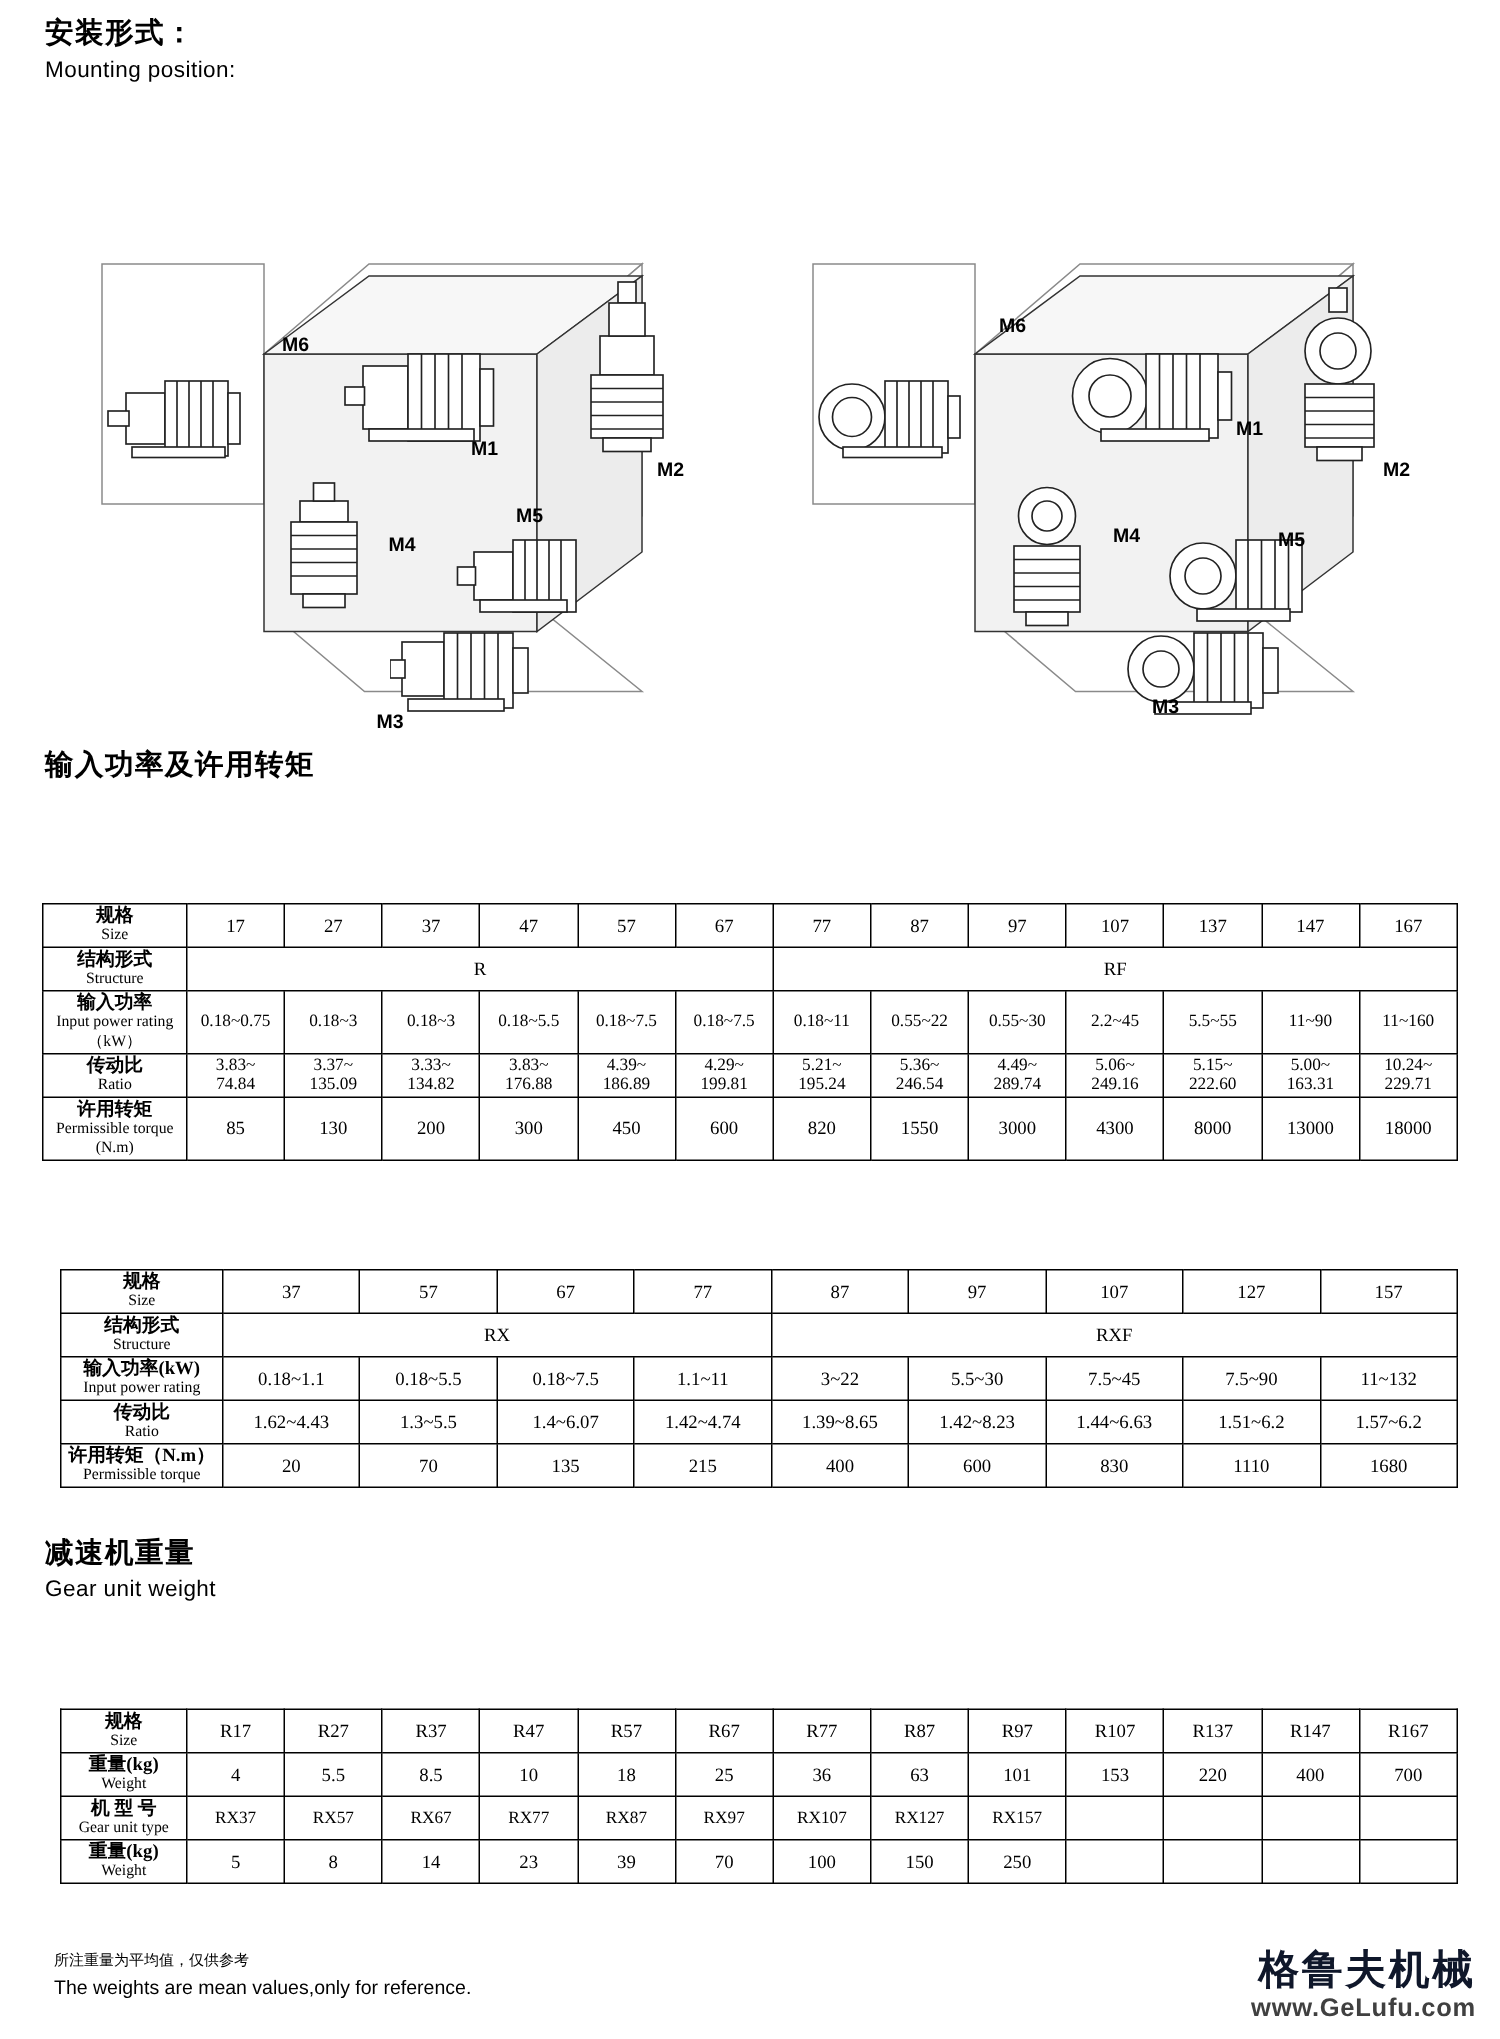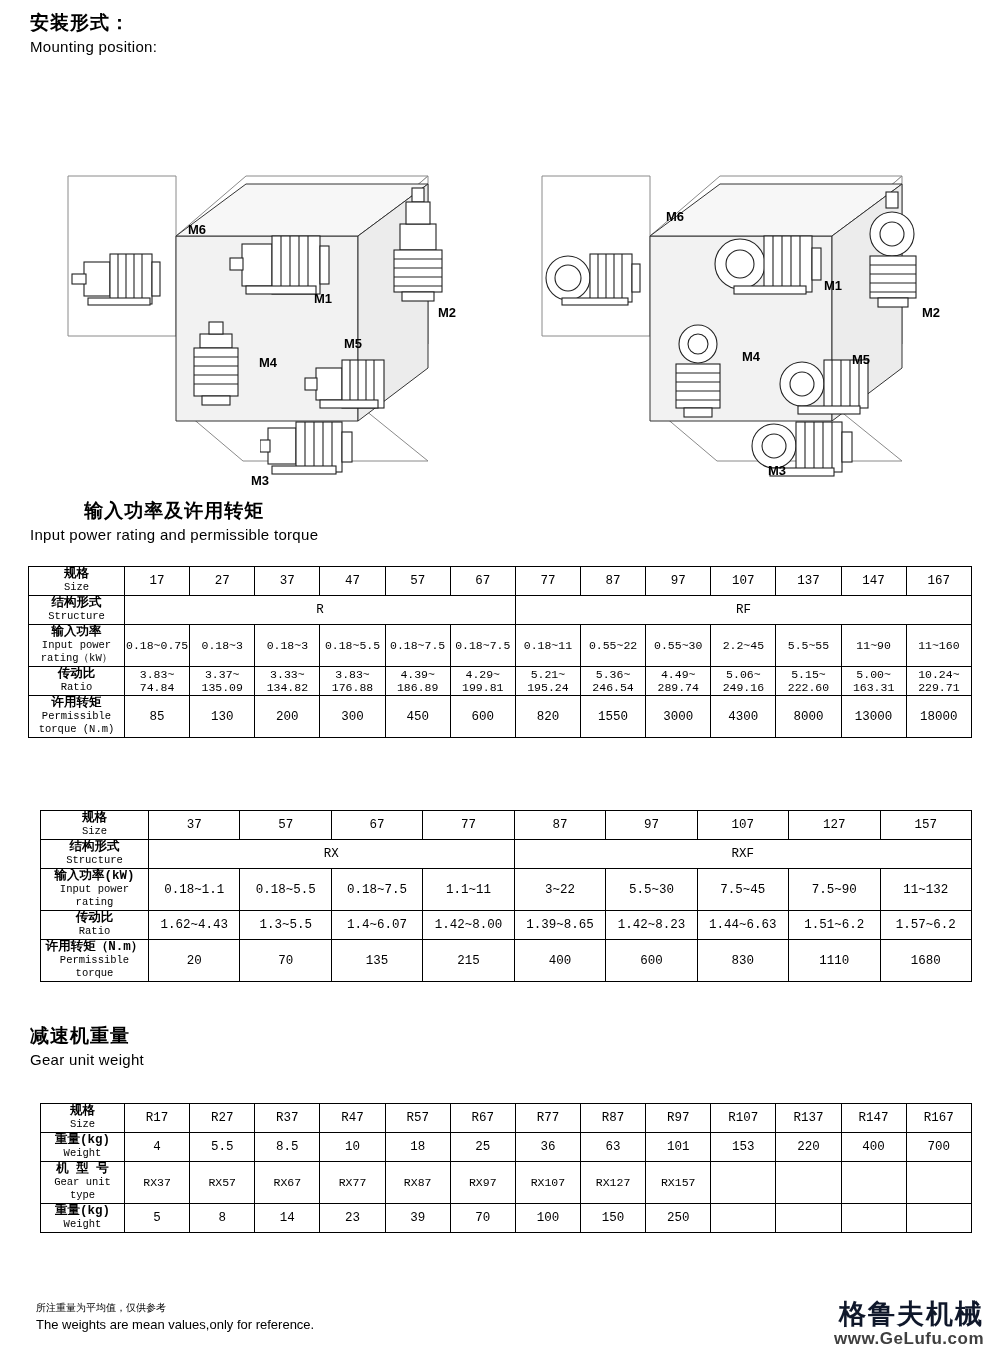--- a/index.html
+++ b/index.html
@@ -46,21 +46,22 @@
     position: absolute;
     font-size: 13px;
     font-weight: bold;
     font-family: "Liberation Sans", sans-serif;
   }
 
   
   table.spec {
     border-collapse: collapse;
     table-layout: fixed;
-    font-family: Liberation Mono, monospace;
+    font-family: Liberation Serif, serif;
+    margin-top: 36px;
   }
   table.spec td, table.spec th {
     border: 1px solid #000000;
     text-align: center;
     vertical-align: middle;
     font-weight: normal;
     padding: 1px 1px;
   }
   .hdr-cell { line-height: 13px; }
   .hdr-cn { font-size: 12.5px; font-weight: bold; display: block; }
@@ -307,21 +308,20 @@
       <span class="lbl" style="left:322px;top:202px;">M1</span>
       <span class="lbl" style="left:420px;top:229px;">M2</span>
       <span class="lbl" style="left:350px;top:276px;">M5</span>
       <span class="lbl" style="left:240px;top:273px;">M4</span>
       <span class="lbl" style="left:266px;top:387px;">M3</span>
     </div>
   </div>
 
   <div class="sec-title" id="power-title">
     <div class="cn">输入功率及许用转矩</div>
-    <div class="en">Input power rating and permissible torque</div>
   </div>
 
   <table class="spec" id="table-input-power">
     <tbody>
       <tr>
         <td class="hdr-cell">
           <span class="hdr-cn">规格</span>
           <span class="hdr-en">Size</span>
         </td>
         <td class="val">17</td>
@@ -447,21 +447,21 @@
         <td class="val">11~132</td>
       </tr>
       <tr>
         <td class="hdr-cell">
           <span class="hdr-cn">传动比</span>
           <span class="hdr-en">Ratio</span>
         </td>
         <td class="val">1.62~4.43</td>
         <td class="val">1.3~5.5</td>
         <td class="val">1.4~6.07</td>
-        <td class="val">1.42~8.00</td>
+        <td class="val">1.42~4.74</td>
         <td class="val">1.39~8.65</td>
         <td class="val">1.42~8.23</td>
         <td class="val">1.44~6.63</td>
         <td class="val">1.51~6.2</td>
         <td class="val">1.57~6.2</td>
       </tr>
       <tr>
         <td class="hdr-cell">
           <span class="hdr-cn">许用转矩（N.m）</span>
           <span class="hdr-en">Permissible torque</span>

